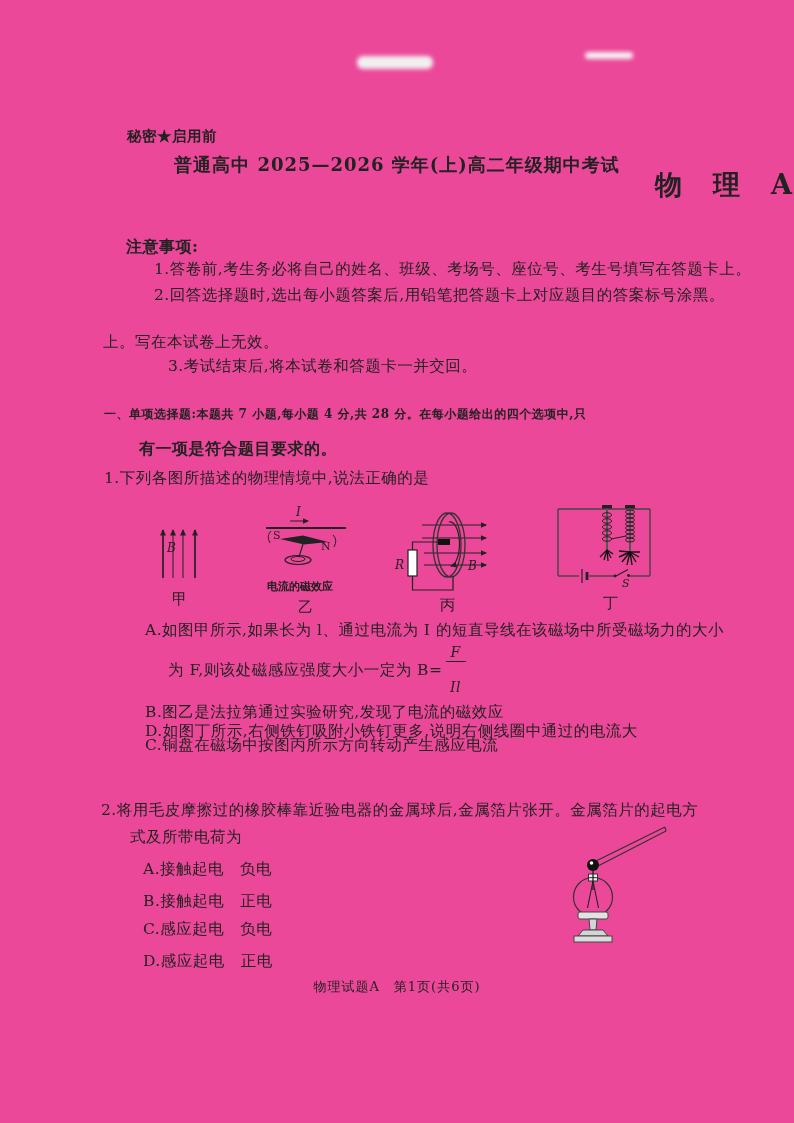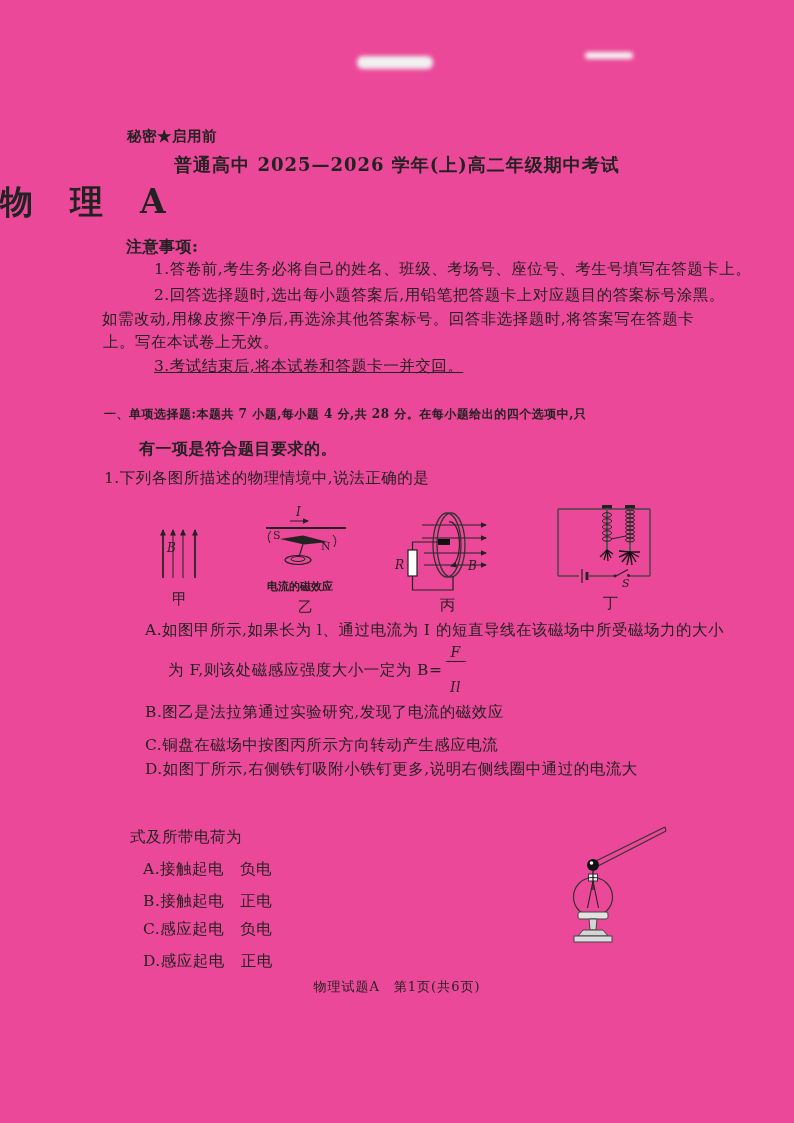--- a/index.html
+++ b/index.html
@@ -3,35 +3,35 @@
 <meta charset="utf-8">
 <style>
   html,body{margin:0;padding:0;background:#ffffff;}
   .page{
     position:relative;width:794px;height:1123px;background:#ec4899;overflow:hidden;
     font-family:"DejaVu Serif","Liberation Serif",serif;color:#222;
   }
   .line{position:absolute;white-space:nowrap;font-size:15.5px;letter-spacing:.5px;line-height:1.25;}
   .l-secrecy{left:127px;top:127px;font-size:14.5px;font-weight:bold;}
   .l-examtitle{left:0;top:154px;width:794px;text-align:center;font-size:18px;font-weight:bold;letter-spacing:1px;}
-  .l-subject{left:0;top:181px;width:794px;text-align:left;font-size:33px;font-weight:bold;letter-spacing:2px;}
+  .l-subject{left:0;top:168px;width:794px;text-align:right;font-size:27px;font-weight:bold;letter-spacing:2px;}
   .l-nhead{left:126px;top:237px;font-size:16px;font-weight:bold;}
   .l-n1{left:154px;top:260px;}
   .l-n2{left:154px;top:286px;}
   .l-n3{left:102px;top:310px;}
   .l-n4{left:103px;top:333px;}
-  .l-n5{left:154px;top:357px;text-decoration:underline;}
+  .l-n5{left:168px;top:357px;}
   .l-s1a{left:104px;top:407px;font-weight:bold;font-size:12px;}
   .l-s1b{left:139px;top:439px;font-weight:bold;font-size:16px;}
   .l-q1{left:104px;top:469px;text-align:center;}
   .l-a1{left:145px;top:621px;}
   .row-a2{position:absolute;left:168px;top:650px;height:40px;display:flex;align-items:center;white-space:nowrap;font-size:15.5px;letter-spacing:.5px;}
   .l-b{left:145px;top:703px;}
   .l-c{left:145px;top:736px;}
-  .l-d{left:145px;top:760px;}
+  .l-d{left:145px;top:722px;}
   .l-q2a{left:101px;top:801px;}
   .l-q2b{left:130px;top:828px;}
   .l-2a{left:143px;top:860px;}
   .l-2b{left:143px;top:892px;}
   .l-2c{left:143px;top:920px;}
   .l-2d{left:143px;top:952px;}
   .l-footer{left:0;top:979px;width:794px;text-align:center;font-size:13px;letter-spacing:1px;}
   .frac{display:inline-flex;flex-direction:column;align-items:center;margin-left:3px;font-style:italic;font-size:14px;line-height:1.05;}
   .frac .num{padding:0 5px 1px 5px;border-bottom:1.4px solid #222;}
   .frac .den{padding-top:18px;}
@@ -50,21 +50,20 @@
   <div class="smudge smudge1"></div>
   <div class="smudge smudge2"></div>
 
   <div class="line l-secrecy">秘密★启用前</div>
   <div class="line l-examtitle">普通高中 2025—2026 学年(上)高二年级期中考试</div>
   <div class="line l-subject">物　理　A</div>
 
   <div class="line l-nhead">注意事项:</div>
   <div class="line l-n1">1.答卷前,考生务必将自己的姓名、班级、考场号、座位号、考生号填写在答题卡上。</div>
   <div class="line l-n2">2.回答选择题时,选出每小题答案后,用铅笔把答题卡上对应题目的答案标号涂黑。</div>
-  <div class="line l-n3">如需改动,用橡皮擦干净后,再选涂其他答案标号。回答非选择题时,将答案写在答题卡</div>
   <div class="line l-n4">上。写在本试卷上无效。</div>
   <div class="line l-n5">3.考试结束后,将本试卷和答题卡一并交回。</div>
 
   <div class="line l-s1a">一、单项选择题:本题共 7 小题,每小题 4 分,共 28 分。在每小题给出的四个选项中,只</div>
   <div class="line l-s1b">有一项是符合题目要求的。</div>
 
   <div class="line l-q1">1.下列各图所描述的物理情境中,说法正确的是</div>
 
   <svg class="fig" width="70" height="112" style="left:150px;top:500px;" xmlns="http://www.w3.org/2000/svg">
     <defs>
@@ -197,20 +196,21 @@
     <span>为 F,则该处磁感应强度大小一定为 B=</span>
     <span class="frac">
       <span class="num">F</span>
       <span class="den">Il</span>
     </span>
   </div>
   <div class="line l-b">B.图乙是法拉第通过实验研究,发现了电流的磁效应</div>
   <div class="line l-c">C.铜盘在磁场中按图丙所示方向转动产生感应电流</div>
   <div class="line l-d">D.如图丁所示,右侧铁钉吸附小铁钉更多,说明右侧线圈中通过的电流大</div>
 
+  <div class="line l-q2a">2.将用毛皮摩擦过的橡胶棒靠近验电器的金属球后,金属箔片张开。金属箔片的起电方</div>
   <div class="line l-q2b">式及所带电荷为</div>
   <div class="line l-2a">A.接触起电　负电</div>
   <div class="line l-2b">B.接触起电　正电</div>
   <div class="line l-2c">C.感应起电　负电</div>
   <div class="line l-2d">D.感应起电　正电</div>
 
   <svg class="fig" width="150" height="130" style="left:552px;top:818px;" xmlns="http://www.w3.org/2000/svg">
     <g stroke="#333" stroke-width="1.2">
       <line x1="44" y1="43" x2="113" y2="9"></line>
       <line x1="46" y1="48" x2="114" y2="13"></line>

